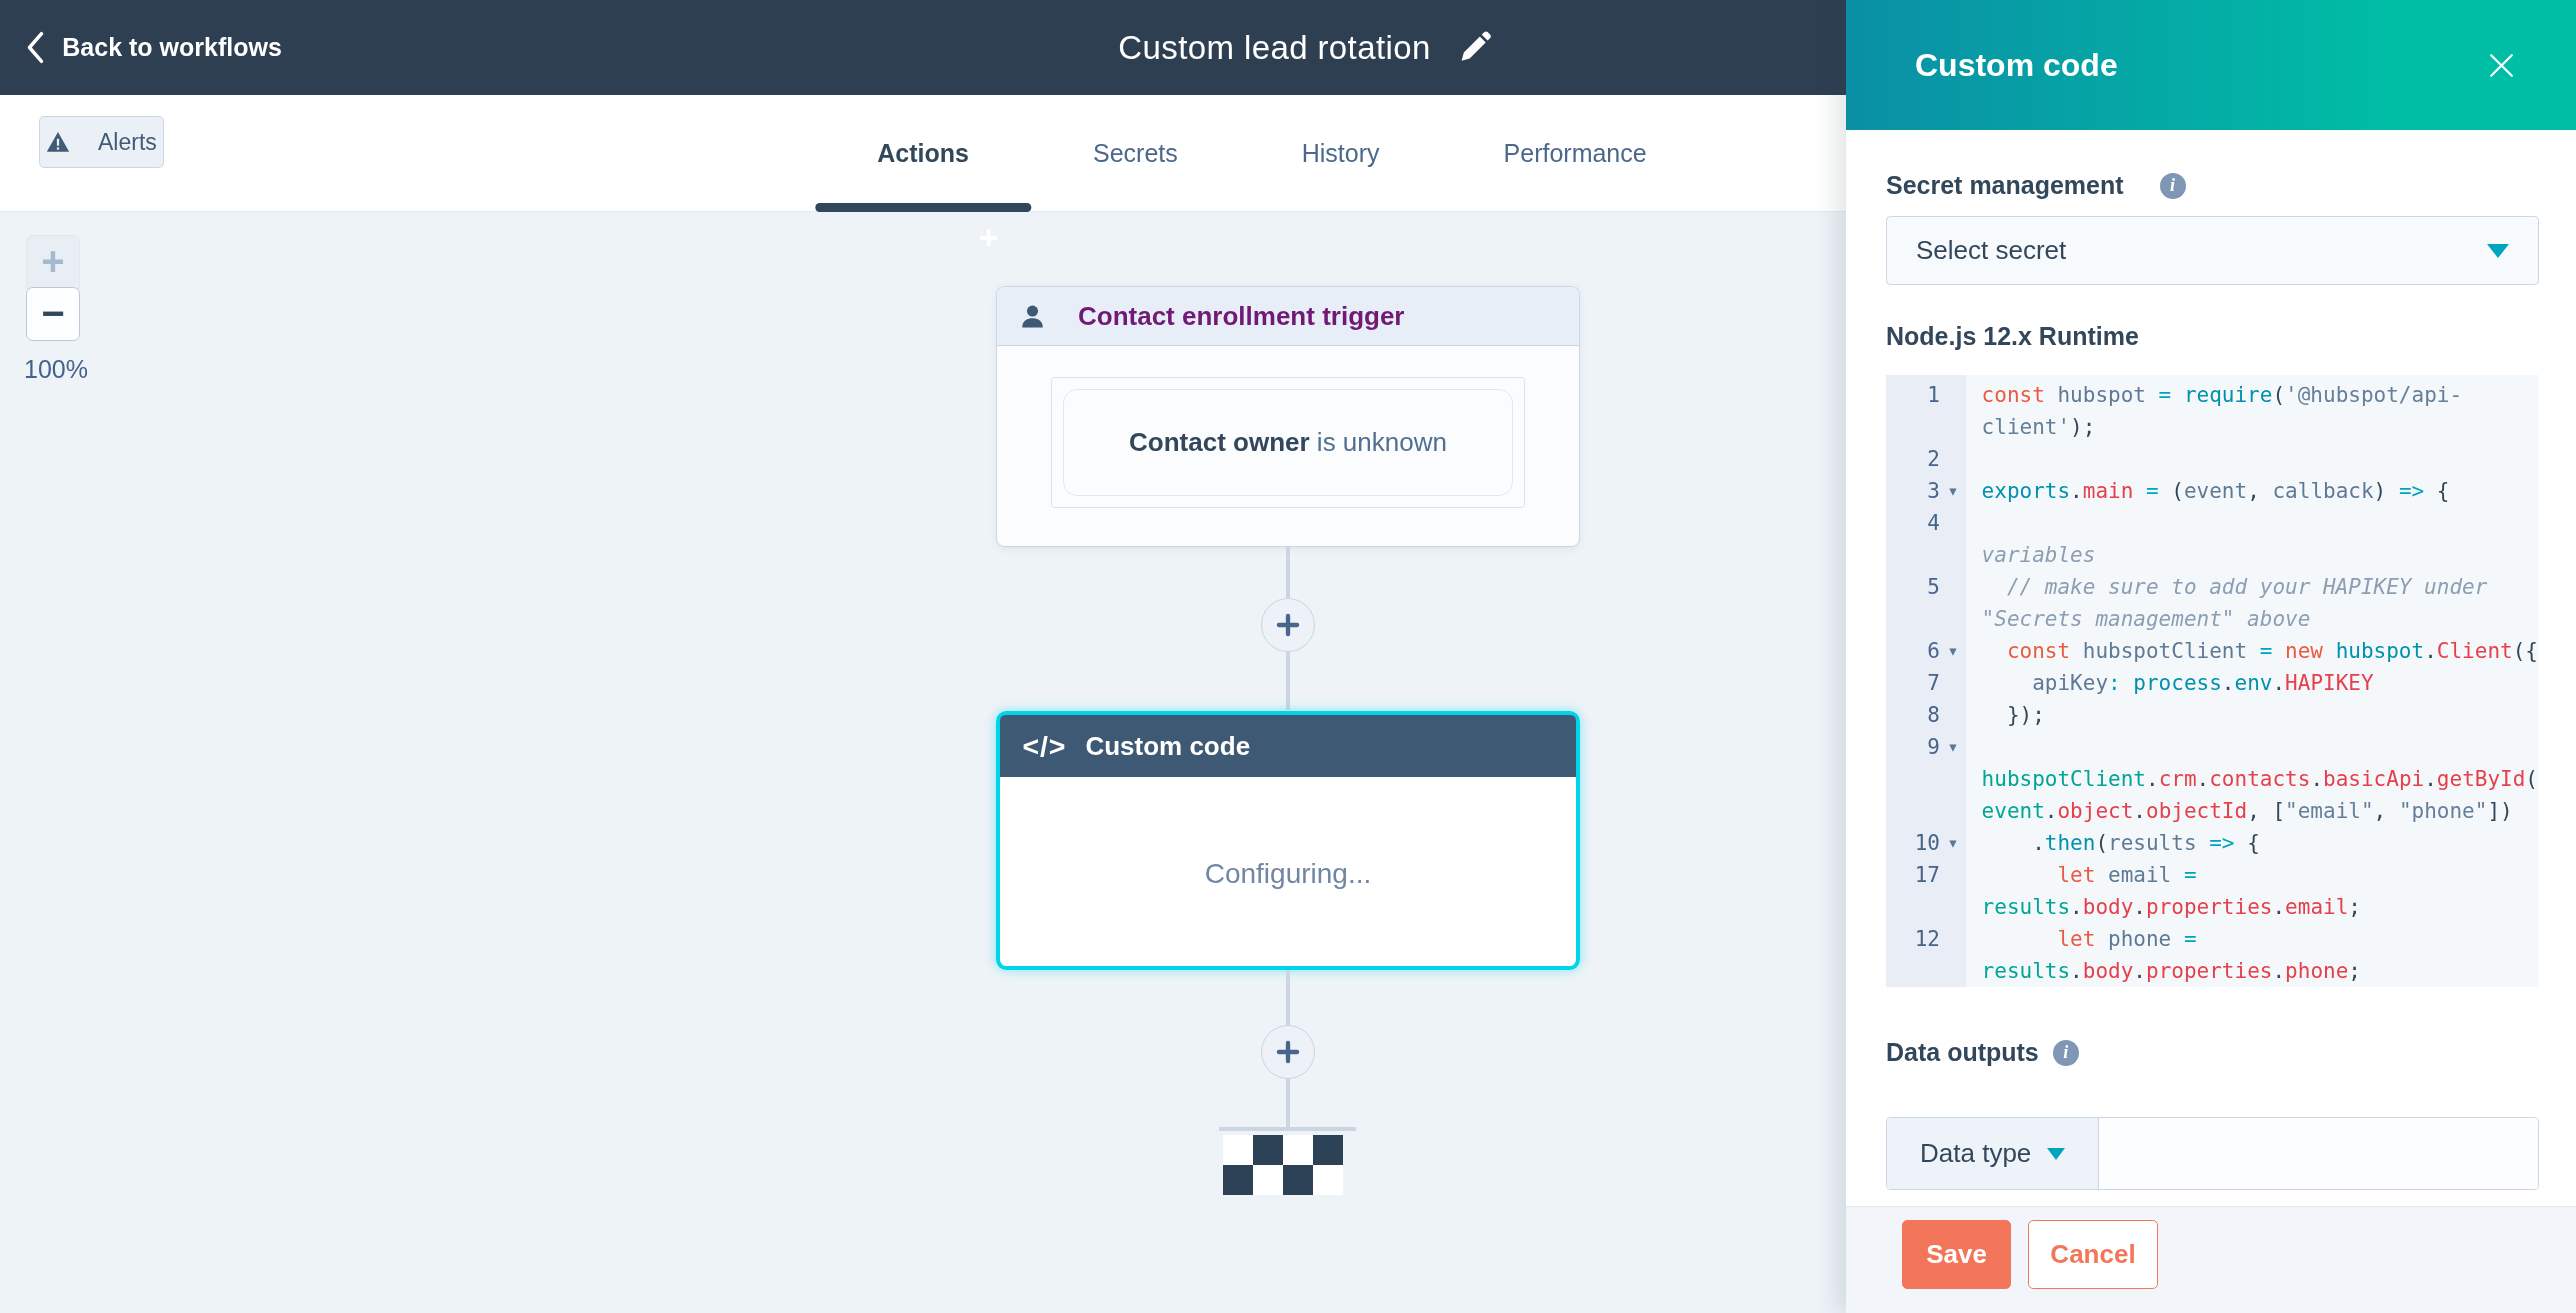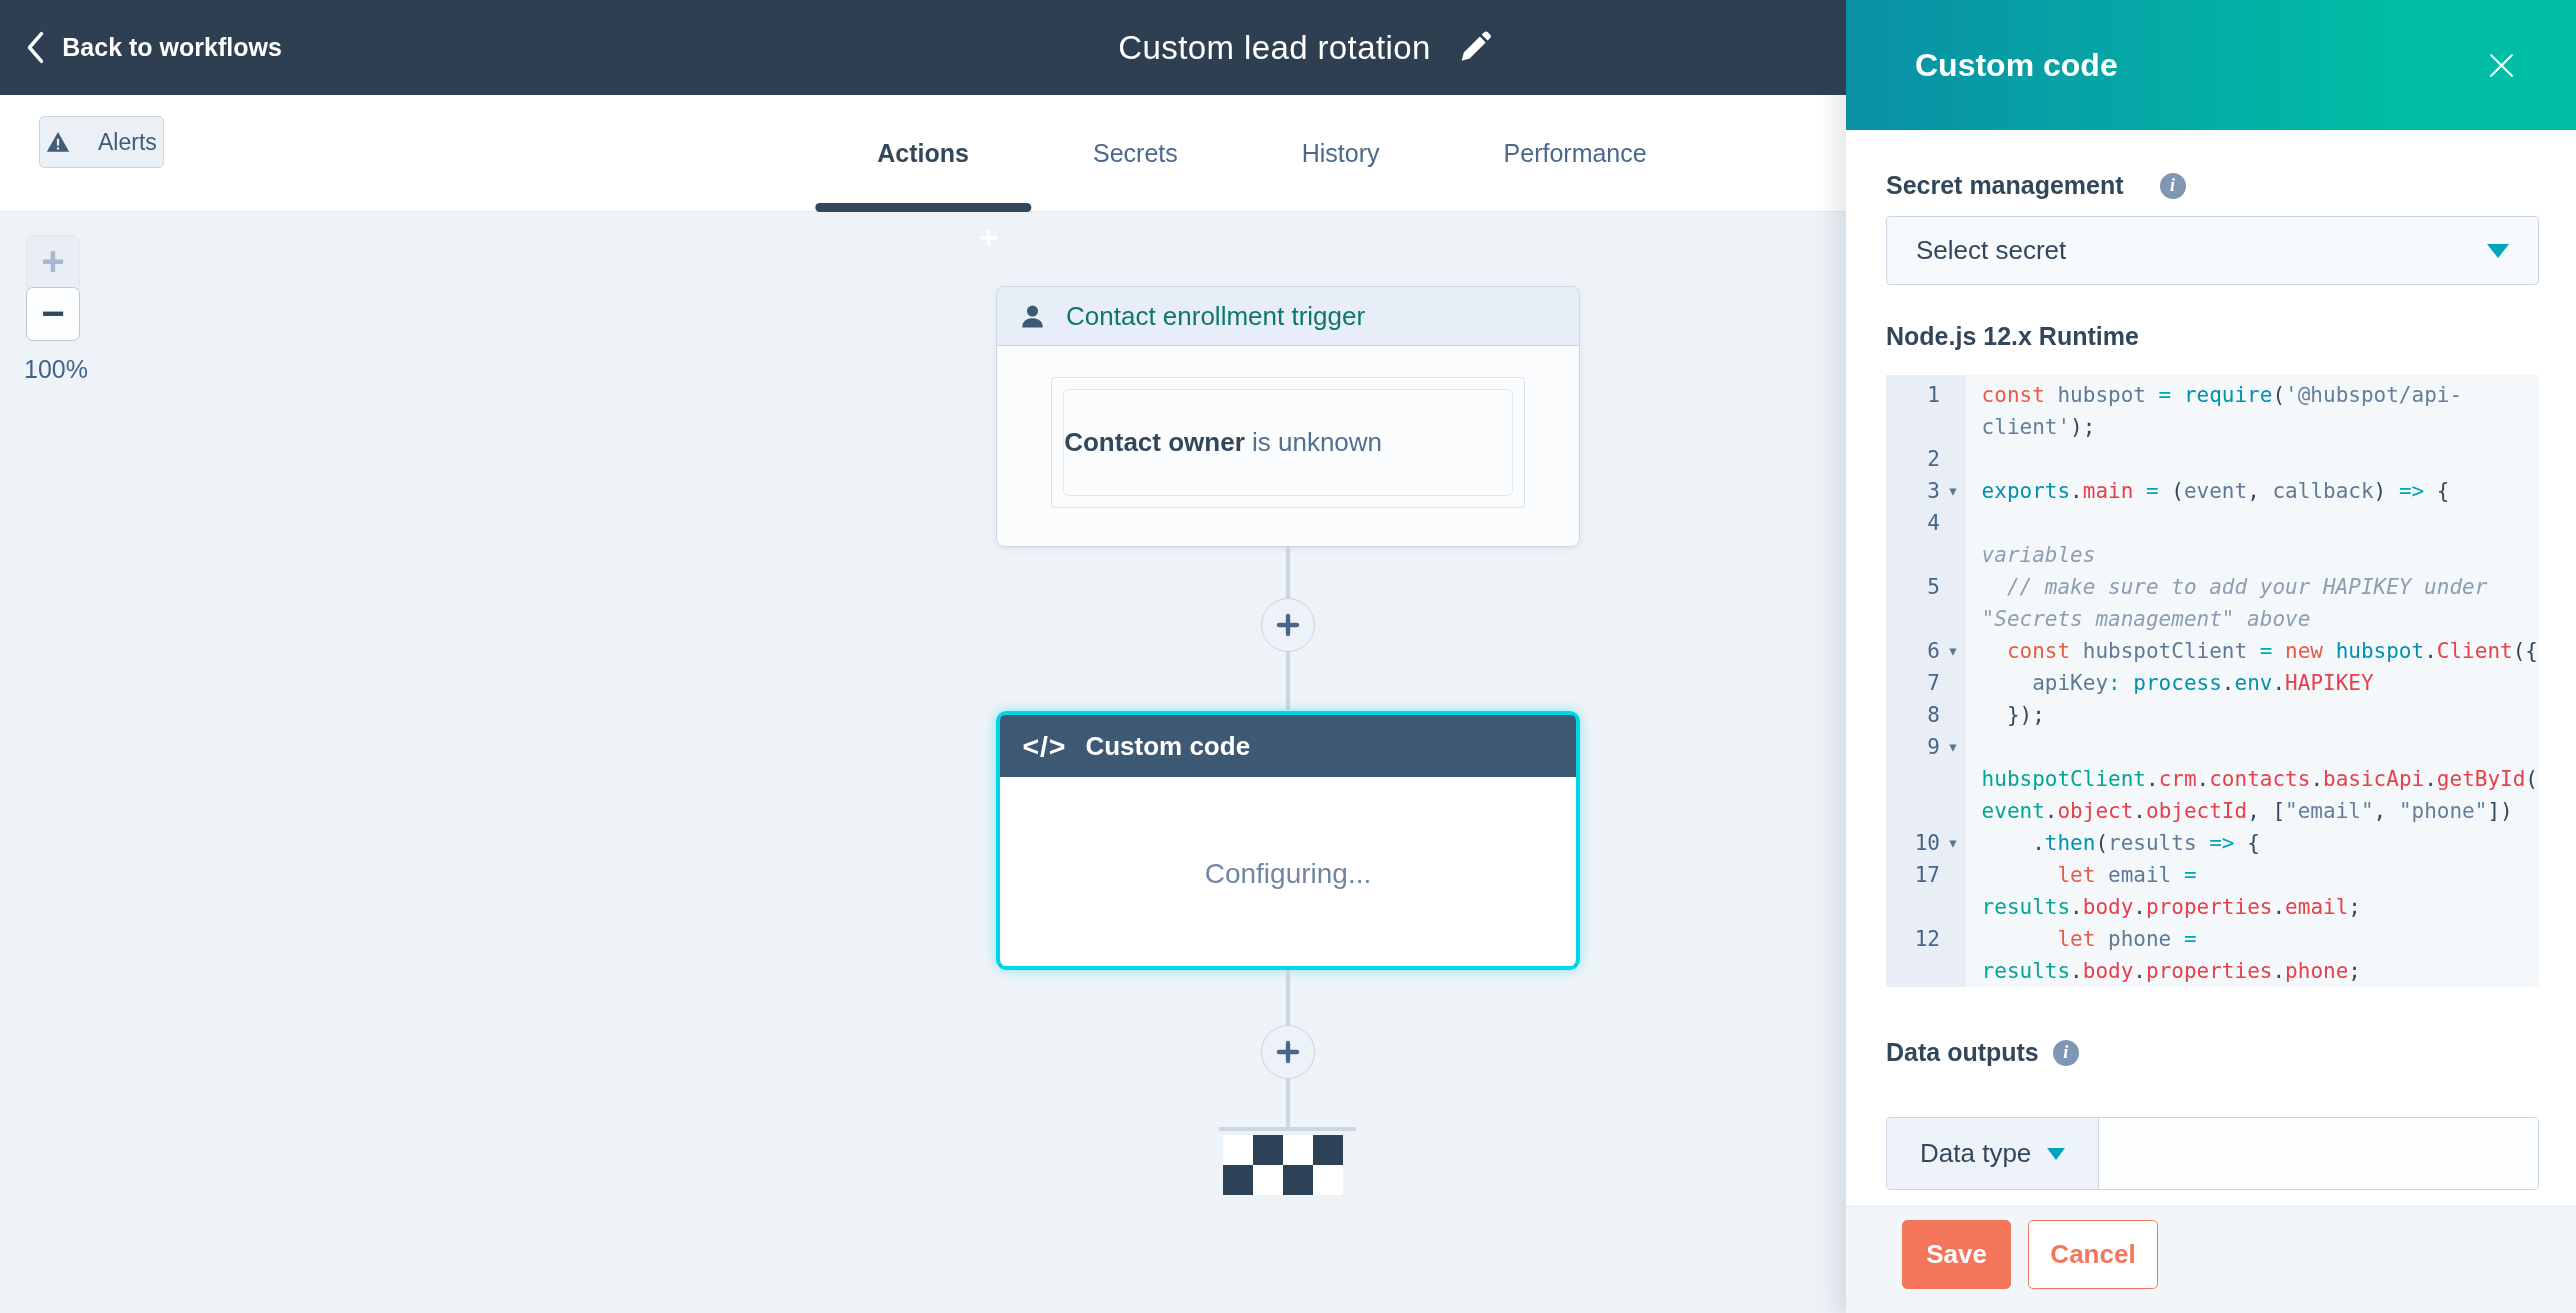--- a/index.html
+++ b/index.html
@@ -30,23 +30,23 @@
   .zbtn { width:54px; height:54px; display:flex; align-items:center; justify-content:center; font-size:40px; cursor:pointer; }
   .zbtn.plus { background:#e9eef5; color:#a5b9d1; border:0.9px solid #dfe7f0; border-radius:7px 7px 0 0; font-weight:700; }
   .zbtn.minus { background:#fdfeff; color:#33475b; border:1.7px solid #b9c9db; border-radius:7px; font-weight:700; margin-top:-1.7px; }
   .zoomlabel { position:absolute; left:24px; top:143px; font-size:25px; color:#45638a; }
 
   .canvas-plus { position:absolute; left:979px; top:7px; color:#fff; font-size:33px; font-weight:700; }
 
   .card { position:absolute; width:584px; background:#fbfcfe; border:0.9px solid #cbd6e2; border-radius:8.6px; box-shadow:0 1.7px 7px rgba(45,62,80,.08); }
   .trigger-card { left:996px; top:74px; height:261px; cursor:pointer; }
   .trigger-head { height:59px; background:#e8eef7; border-bottom:0.9px solid #cbd6e2; border-radius:7.8px 7.8px 0 0; display:flex; align-items:center; padding:0 21px; gap:19px; }
-  .trigger-head .tt { font-size:26px; font-weight:400; color:#0f766e; }
+  .trigger-head .tt { font-size:26px; font-weight:700; color:#701a75;margin-left:12px; }
   .cond-outer { margin:31px auto 0; width:474px; height:131px; border:0.9px solid #d9e2ee; border-radius:3.5px; padding:11.2px; }
-  .cond-inner { width:100%; height:100%; border:0.9px solid #dfe8f2; border-radius:5px; display:flex; align-items:center; }
+  .cond-inner { width:100%; height:100%; border:0.9px solid #dfe8f2; border-radius:14px; display:flex; align-items:center; justify-content:center; }
   .cond-text { font-size:26px; color:#516f90; }
   .cond-text b { color:#33475b; font-weight:700; }
 
   .code-node { left:996px; top:499px; height:259px; background:#fff; border:4.3px solid #00d4e8; border-radius:10.4px; box-shadow:0 0 12px rgba(0,212,232,.45); cursor:pointer; }
   .code-node-head { height:62px; background:#3e5974; border-radius:5.2px 5.2px 0 0; display:flex; align-items:center; padding:0 22.5px; gap:19px; }
   .code-node-head .glyph { color:#fff; font-size:28.5px; font-weight:700; letter-spacing:0.9px; }
   .code-node-head .tt { color:#fff; font-size:26px; font-weight:700; }
   .code-node-body { height:193px; display:flex; align-items:center; justify-content:center; }
   .configuring { font-size:28px; color:#7186a2; }
 

